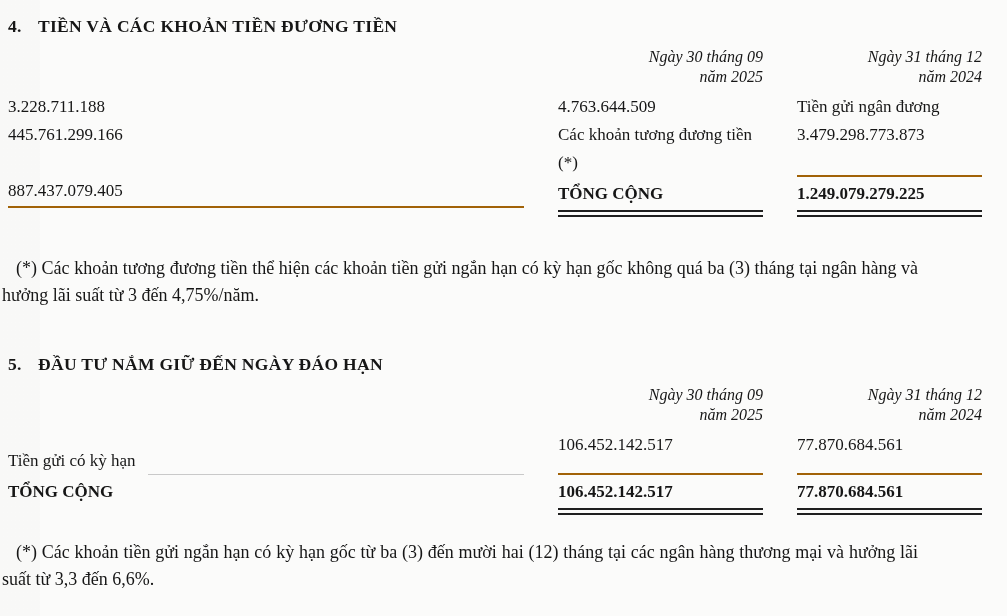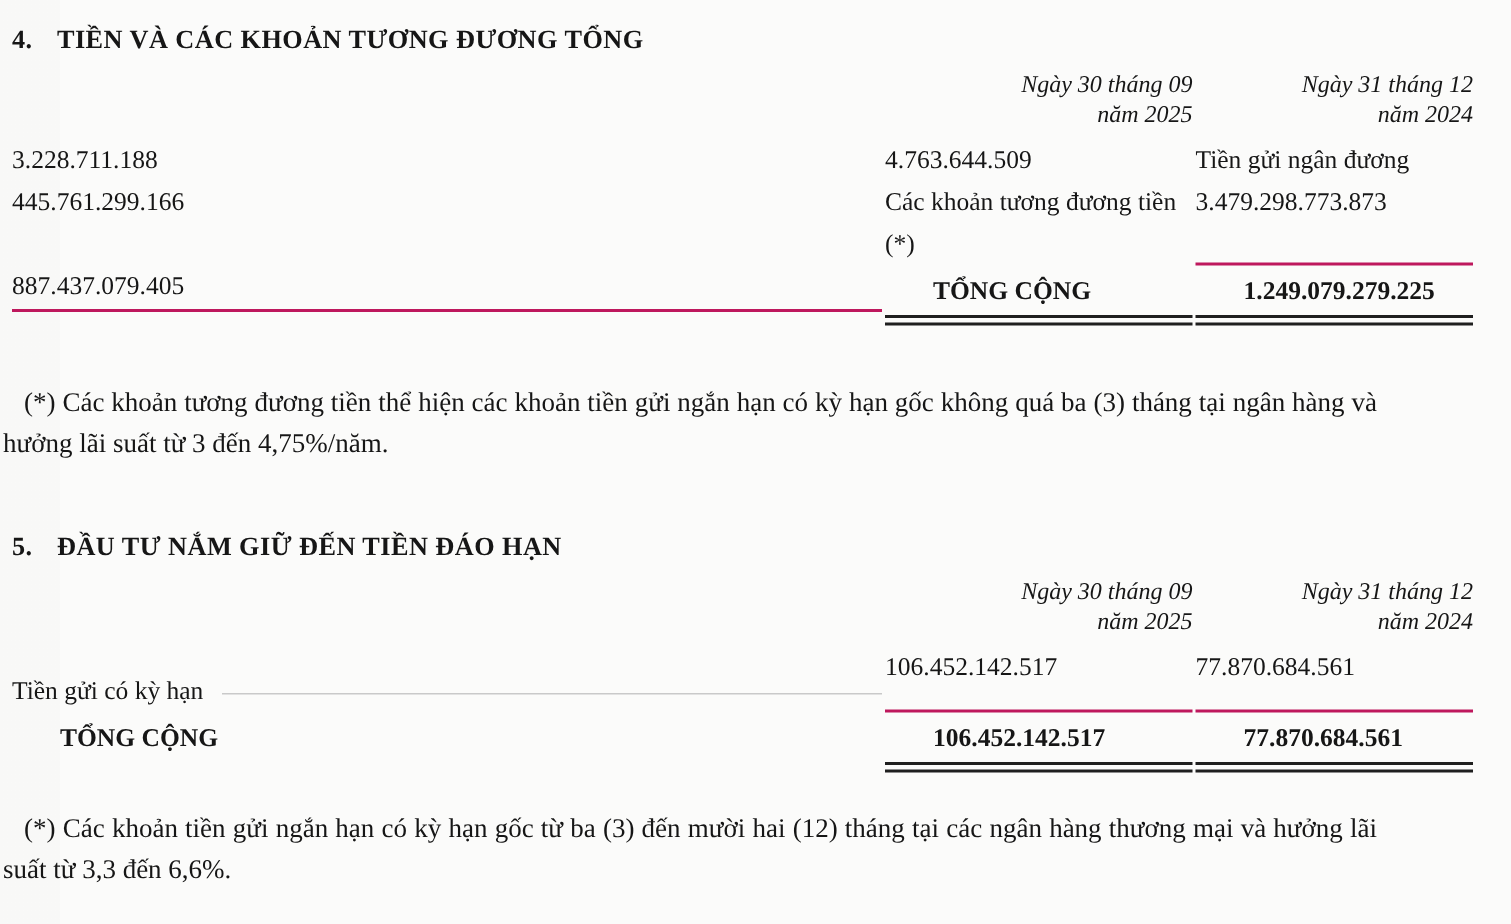--- a/index.html
+++ b/index.html
@@ -32,46 +32,46 @@
     line-height: 22px;
     letter-spacing: 0.3px;
   }
   .heading .num-label { min-width: 15px; }
   .heading-5 { margin-top: 44px; }
 
   
   .fin-table {
     display: grid;
     grid-template-columns: 1fr 205px 185px;
-    column-gap: 2px;
+    column-gap: 34px;
     margin-top: 10px;
   }
   .cell { font-size: 17px; line-height: 28px; }
   .num { text-align: left; }
   .hdr {
     font-style: italic;
     font-size: 16px;
     line-height: 20px;
     text-align: right;
     padding-bottom: 6px;
   }
   .ruled {
-    border-bottom: 2px solid #be185d;
+    border-bottom: 2px solid #a16207;
   }
   .total { font-weight: bold; }
-  .total-cell { padding-top: 3px; margin-left: 32px; }
+  .total-cell { padding-top: 3px; }
   .dbl-rule {
     box-sizing: border-box;
     height: 7px;
     margin-top: 2px;
     border-top: 2px solid #1f1f1f;
     border-bottom: 2px solid #1f1f1f;
   }
 
-  .label-flex { display: flex; align-items: center; margin-top: 16px; }
+  .label-flex { display: flex; align-items: flex-end; margin-top: 16px; }
   .artifact-line {
     flex: 1;
     height: 1px;
     background: #c9c9c9;
     margin-left: 12px;
     margin-top: 2px;
   }
 
   .footnote {
     margin: 38px 0 0 -6px;
@@ -83,21 +83,21 @@
   }
   .footnote-2 { margin-top: 24px; }
 </style>
 </head>
 <body>
 
 <div class="page">
 
   <div class="heading">
     <span class="num-label">4.</span>
-    <span>TIỀN VÀ CÁC KHOẢN TƯƠNG ĐƯƠNG TỔNG</span>
+    <span>TIỀN VÀ CÁC KHOẢN TIỀN ĐƯƠNG TIỀN</span>
   </div>
 
   <div class="fin-table">
     <div class="cell"></div>
     <div class="hdr">
       <div>Ngày 30 tháng 09</div>
       <div>năm 2025</div>
     </div>
     <div class="hdr">
       <div>Ngày 31 tháng 12</div>
@@ -119,21 +119,21 @@
 
     <div></div>
     <div class="dbl-rule"></div>
     <div class="dbl-rule"></div>
   </div>
 
   <p class="footnote">(*) Các khoản tương đương tiền thể hiện các khoản tiền gửi ngắn hạn có kỳ hạn gốc không quá ba (3) tháng tại ngân hàng và hưởng lãi suất từ 3 đến 4,75%/năm.</p>
 
   <div class="heading heading-5">
     <span class="num-label">5.</span>
-    <span>ĐẦU TƯ NẮM GIỮ ĐẾN TIỀN ĐÁO HẠN</span>
+    <span>ĐẦU TƯ NẮM GIỮ ĐẾN NGÀY ĐÁO HẠN</span>
   </div>
 
   <div class="fin-table">
     <div class="cell"></div>
     <div class="hdr">
       <div>Ngày 30 tháng 09</div>
       <div>năm 2025</div>
     </div>
     <div class="hdr">
       <div>Ngày 31 tháng 12</div>

